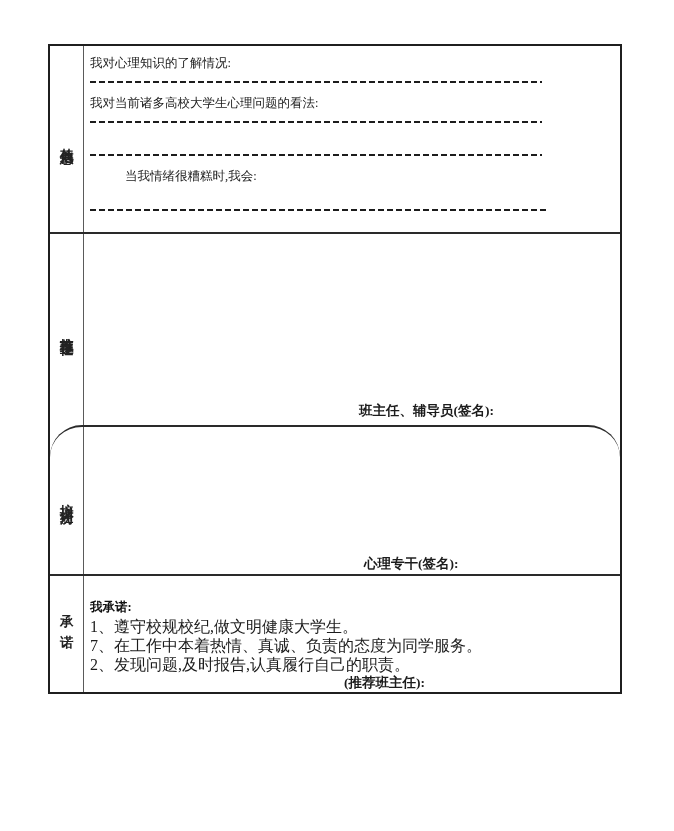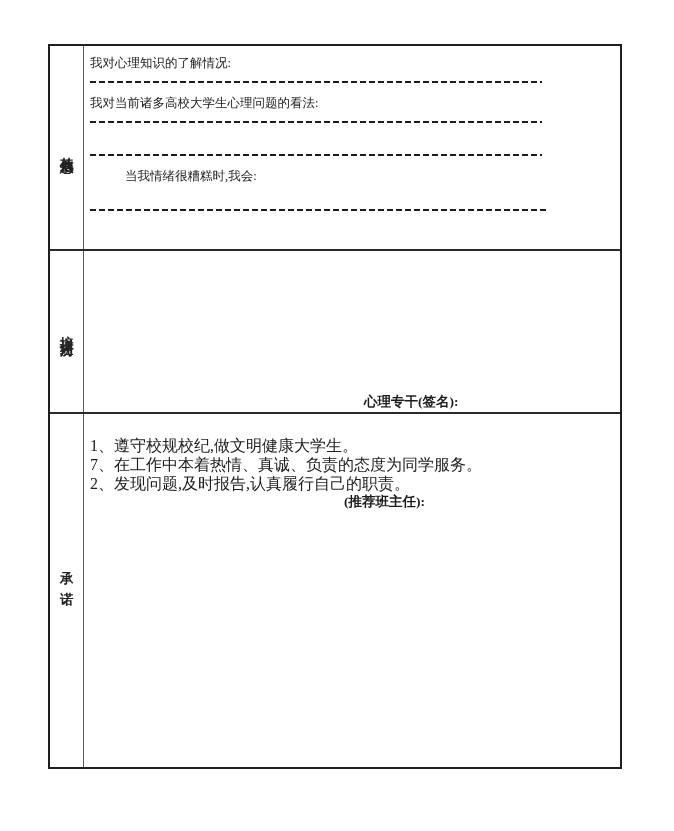--- a/index.html
+++ b/index.html
@@ -7,30 +7,30 @@
     width: 674px; height: 831px;
     background: #ffffff;
     font-family: "Liberation Serif", "DejaVu Serif", serif;
     color: #1a1a1a;
   }
   .sheet { position: relative; width: 674px; height: 831px; background: #fff; }
 
   .form-table {
     position: absolute;
     left: 48px; top: 44px;
-    width: 574px; height: 725px;
+    width: 574px; height: 650px;
     border: 2px solid #1f1f1f;
     display: flex; flex-direction: column;
     background: #fff;
   }
   .row { display: flex; flex-direction: row; }
   .row + .row { border-top: 2px solid #2a2a2a; }
   .row-1 { height: 203px; }
   .row-2 { height: 211px; }
-  .row-3 { height: 163px; }
+  .row-3 { height: 163px; border-radius: 32px; }
   .row-4 { flex: 1; }
 
   .label-cell {
     width: 34px;
     border-right: 1px solid #5a5a5a;
     display: flex; align-items: center; justify-content: center;
     flex-shrink: 0;
   }
   .label-vertical {
     writing-mode: vertical-lr;
@@ -114,35 +114,44 @@
         <div class="prompt p1">我对心理知识的了解情况:</div>
         <div class="fill-line d1"></div>
         <div class="prompt p2">我对当前诸多高校大学生心理问题的看法:</div>
         <div class="fill-line d2"></div>
         <div class="fill-line d3"></div>
         <div class="prompt p4">当我情绪很糟糕时,我会:</div>
         <div class="fill-line d4"></div>
       </div>
     </div>
 
+    <div class="row row-2">
+      <div class="label-cell">
+        <div class="label-vertical">推荐班主任</div>
+      </div>
+      <div class="content-cell sig-bottom">
+        <div class="signature sig-r2">班主任、辅导员(签名):</div>
+      </div>
+    </div>
 
     <div class="row row-3">
       <div class="label-cell">
         <div class="label-vertical ls-wide">培训经历</div>
       </div>
       <div class="content-cell sig-bottom">
         <div class="signature sig-r3">心理专干(签名):</div>
       </div>
     </div>
 
     <div class="row row-4">
       <div class="label-cell">
         <div class="label-vertical ls-huge">承诺</div>
       </div>
       <div class="content-cell pledge-cell">
+        <div class="pledge-heading">我承诺:</div>
         <div class="pledge-item">1、遵守校规校纪,做文明健康大学生。</div>
         <div class="pledge-item">7、在工作中本着热情、真诚、负责的态度为同学服务。</div>
         <div class="pledge-item">2、发现问题,及时报告,认真履行自己的职责。</div>
         <div class="signature sig-r4">(推荐班主任):</div>
       </div>
     </div>
 
   </div>
 </div>
 

